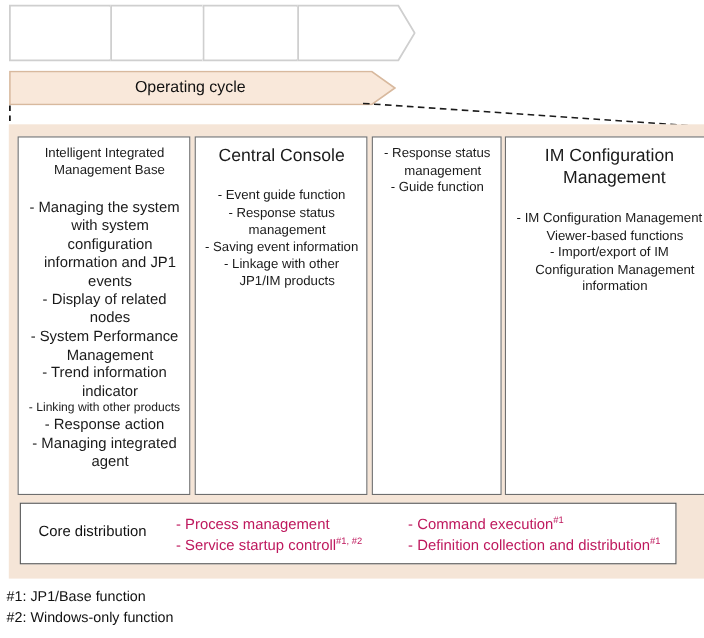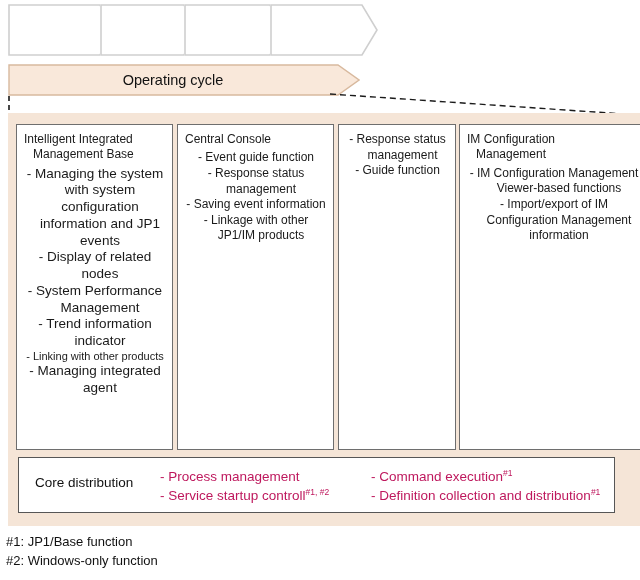--- a/index.html
+++ b/index.html
@@ -67,31 +67,31 @@
     box-sizing:border-box;
     padding:7px 6px 6px 7px;
     height:326px;
     overflow:hidden;
   }
   .col1{left:16px;width:157px;}
   .col2{left:177px;width:157px;}
   .col3{left:338px;width:118px;}
   .col4{left:459px;width:189px;}
 
-  .colhead{font-size:12px;line-height:1.28;margin-bottom:3px;}
+  .colhead{font-size:12px;line-height:1.28;margin-bottom:18px;text-align:center;}
   .colhead .l2{display:block;padding-left:9px;}
   ul.items{list-style:none;margin:0;padding:0;text-align:center;}
   ul.items li{
     font-size:13.5px;line-height:1.24;
     padding-left:10px;text-indent:-10px;
     margin:0 0 0 0;
   }
   ul.items li.sm{font-size:11px;line-height:1.22;}
   .col2 ul.items li,.col3 ul.items li,.col4 ul.items li{font-size:12px;line-height:1.3;}
-  .col2 .colhead,.col3 .colhead,.col4 .colhead{font-size:12px;}
+  .col2 .colhead,.col3 .colhead,.col4 .colhead{font-size:16px;}
 
   
   .corebox{
     position:absolute;left:18px;top:457px;width:597px;height:56px;
     background:#ffffff;border:1.5px solid #565656;box-sizing:border-box;
   }
   .corelabel{position:absolute;left:16px;top:17px;font-size:13.5px;color:#111;}
   .corecolA{position:absolute;left:141px;top:9px;}
   .corecolB{position:absolute;left:352px;top:9px;}
   .coreline{font-size:13.5px;line-height:1.42;white-space:nowrap;color:#be185d;}
@@ -163,20 +163,21 @@
     <div class="colhead">
       <span>Intelligent Integrated</span>
       <span class="l2">Management Base</span>
     </div>
     <ul class="items">
       <li>- Managing the system with system configuration information and JP1 events</li>
       <li>- Display of related nodes</li>
       <li>- System Performance Management</li>
       <li>- Trend information indicator</li>
       <li class="sm">- Linking with other products</li>
+      <li>- Response action</li>
       <li>- Managing integrated agent</li>
     </ul>
   </div>
 
   <div class="col col2">
     <div class="colhead">
       <span>Central Console</span>
     </div>
     <ul class="items">
       <li>- Event guide function</li>

